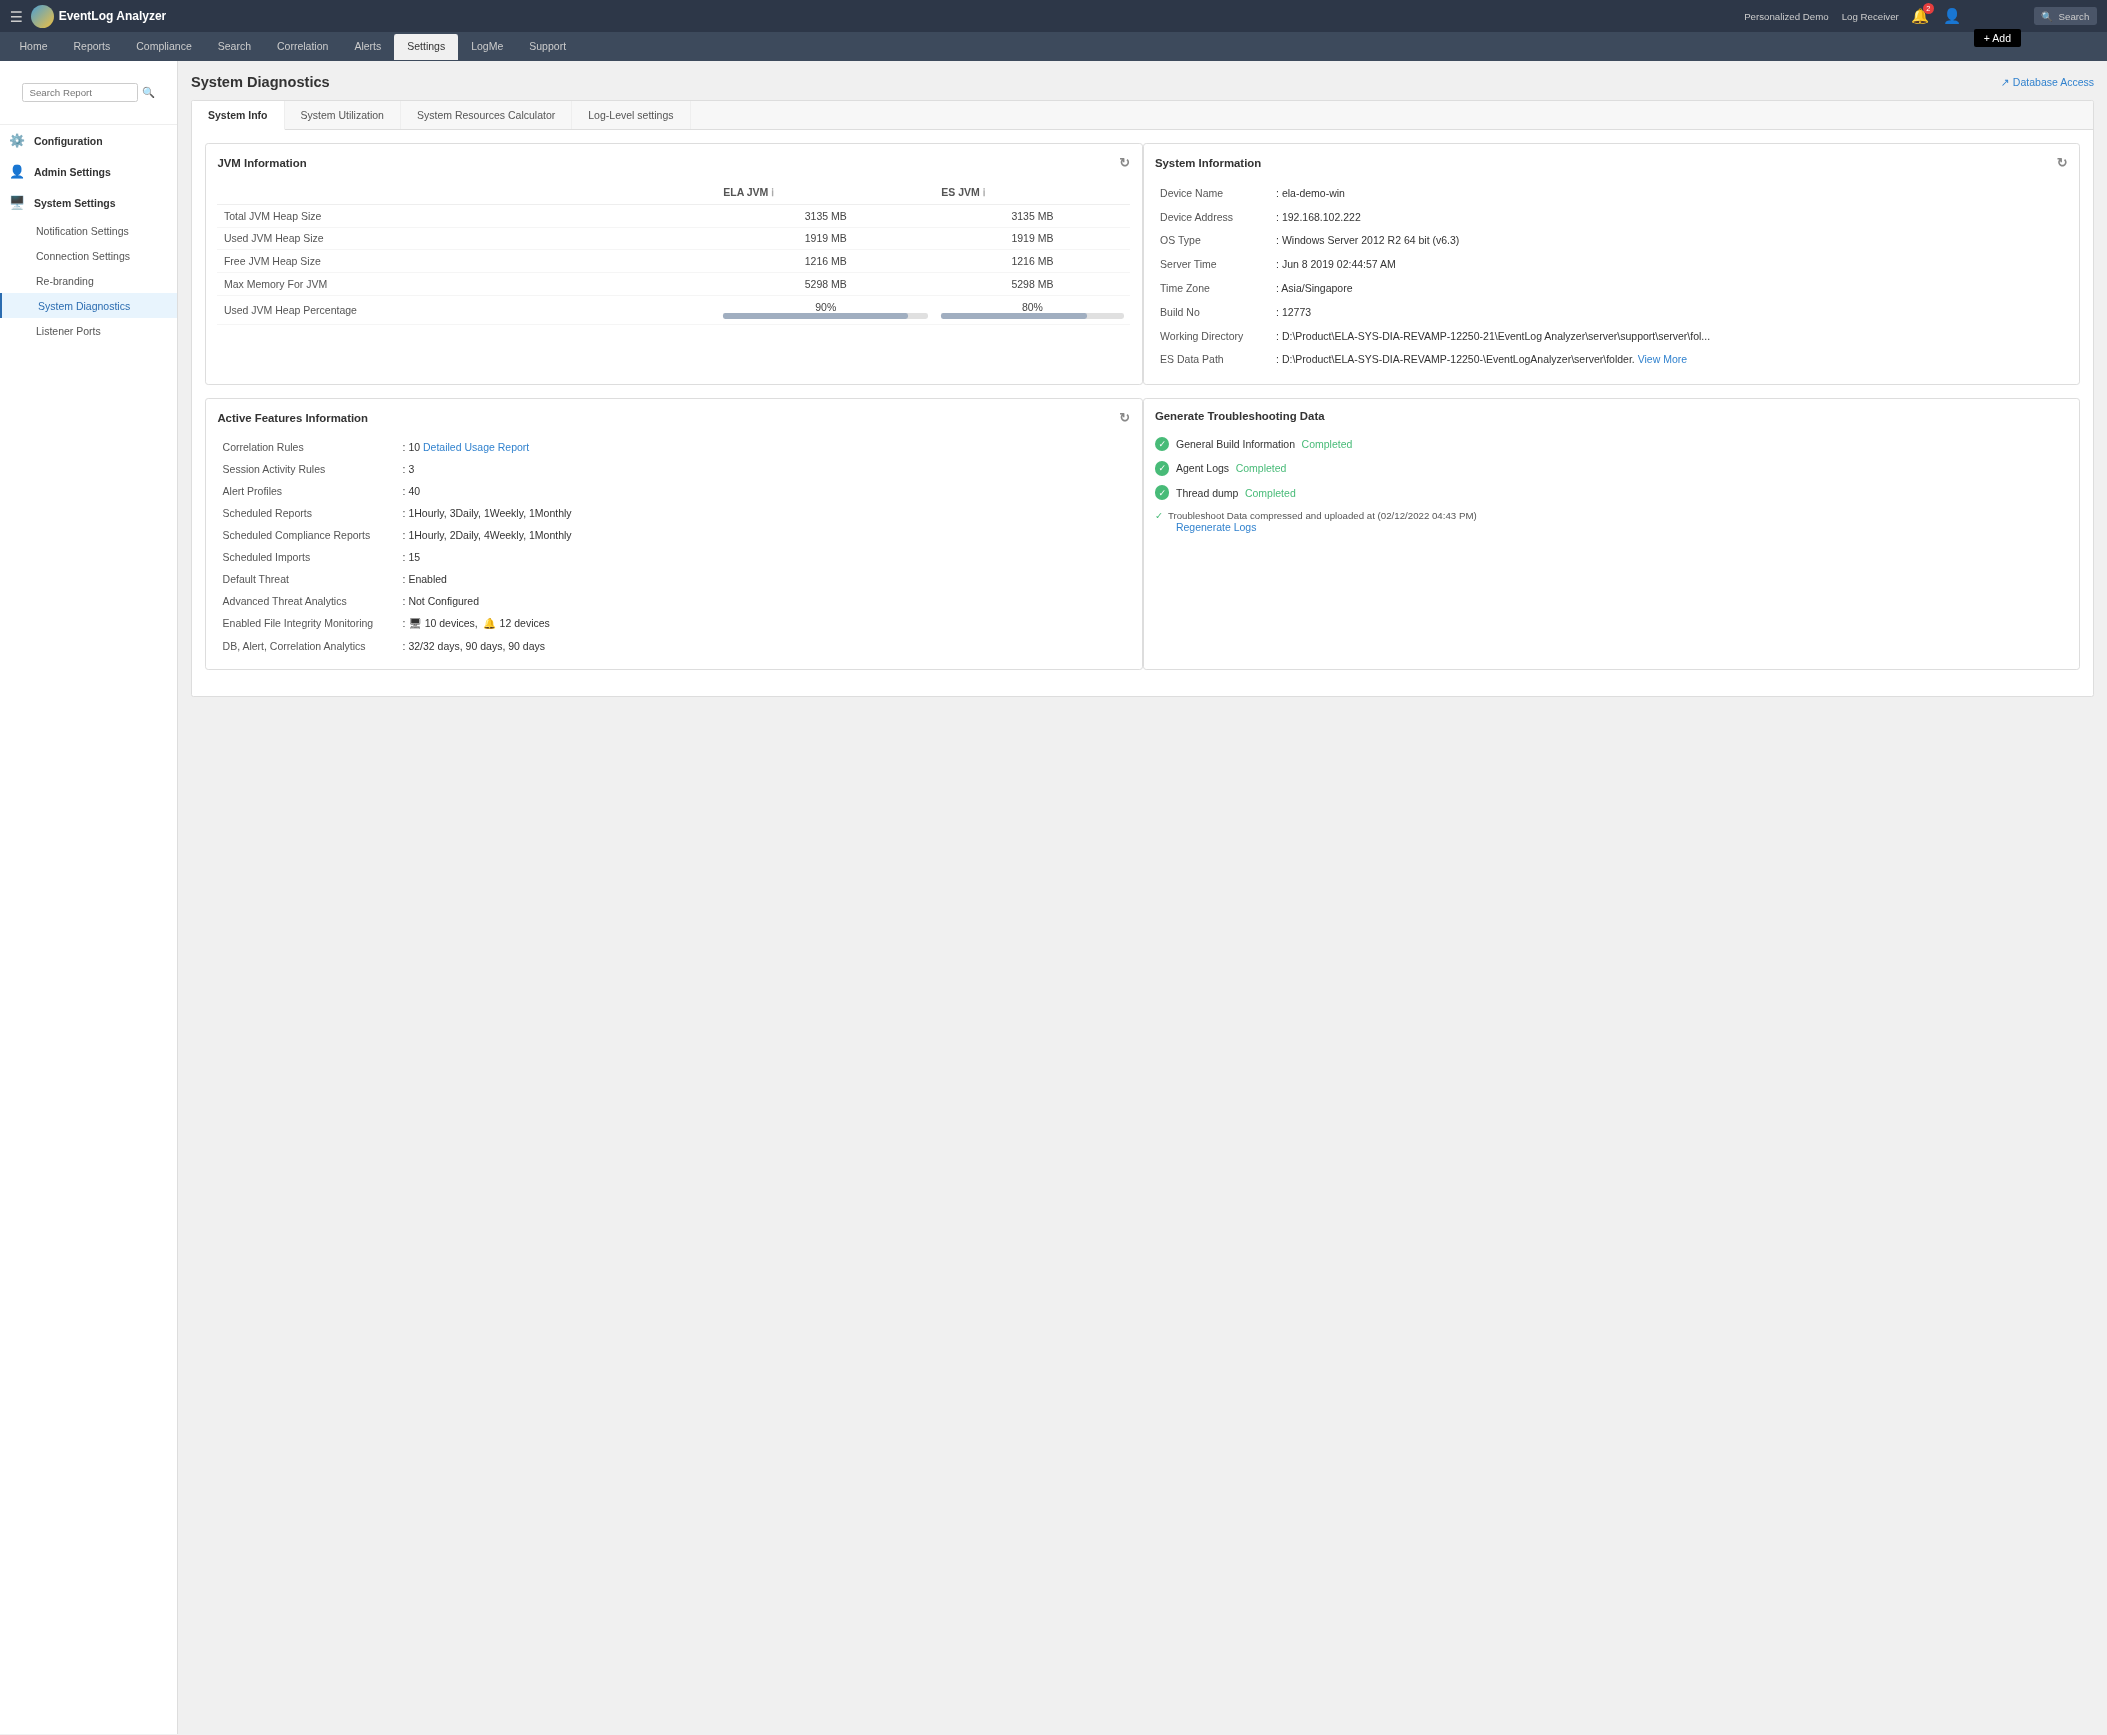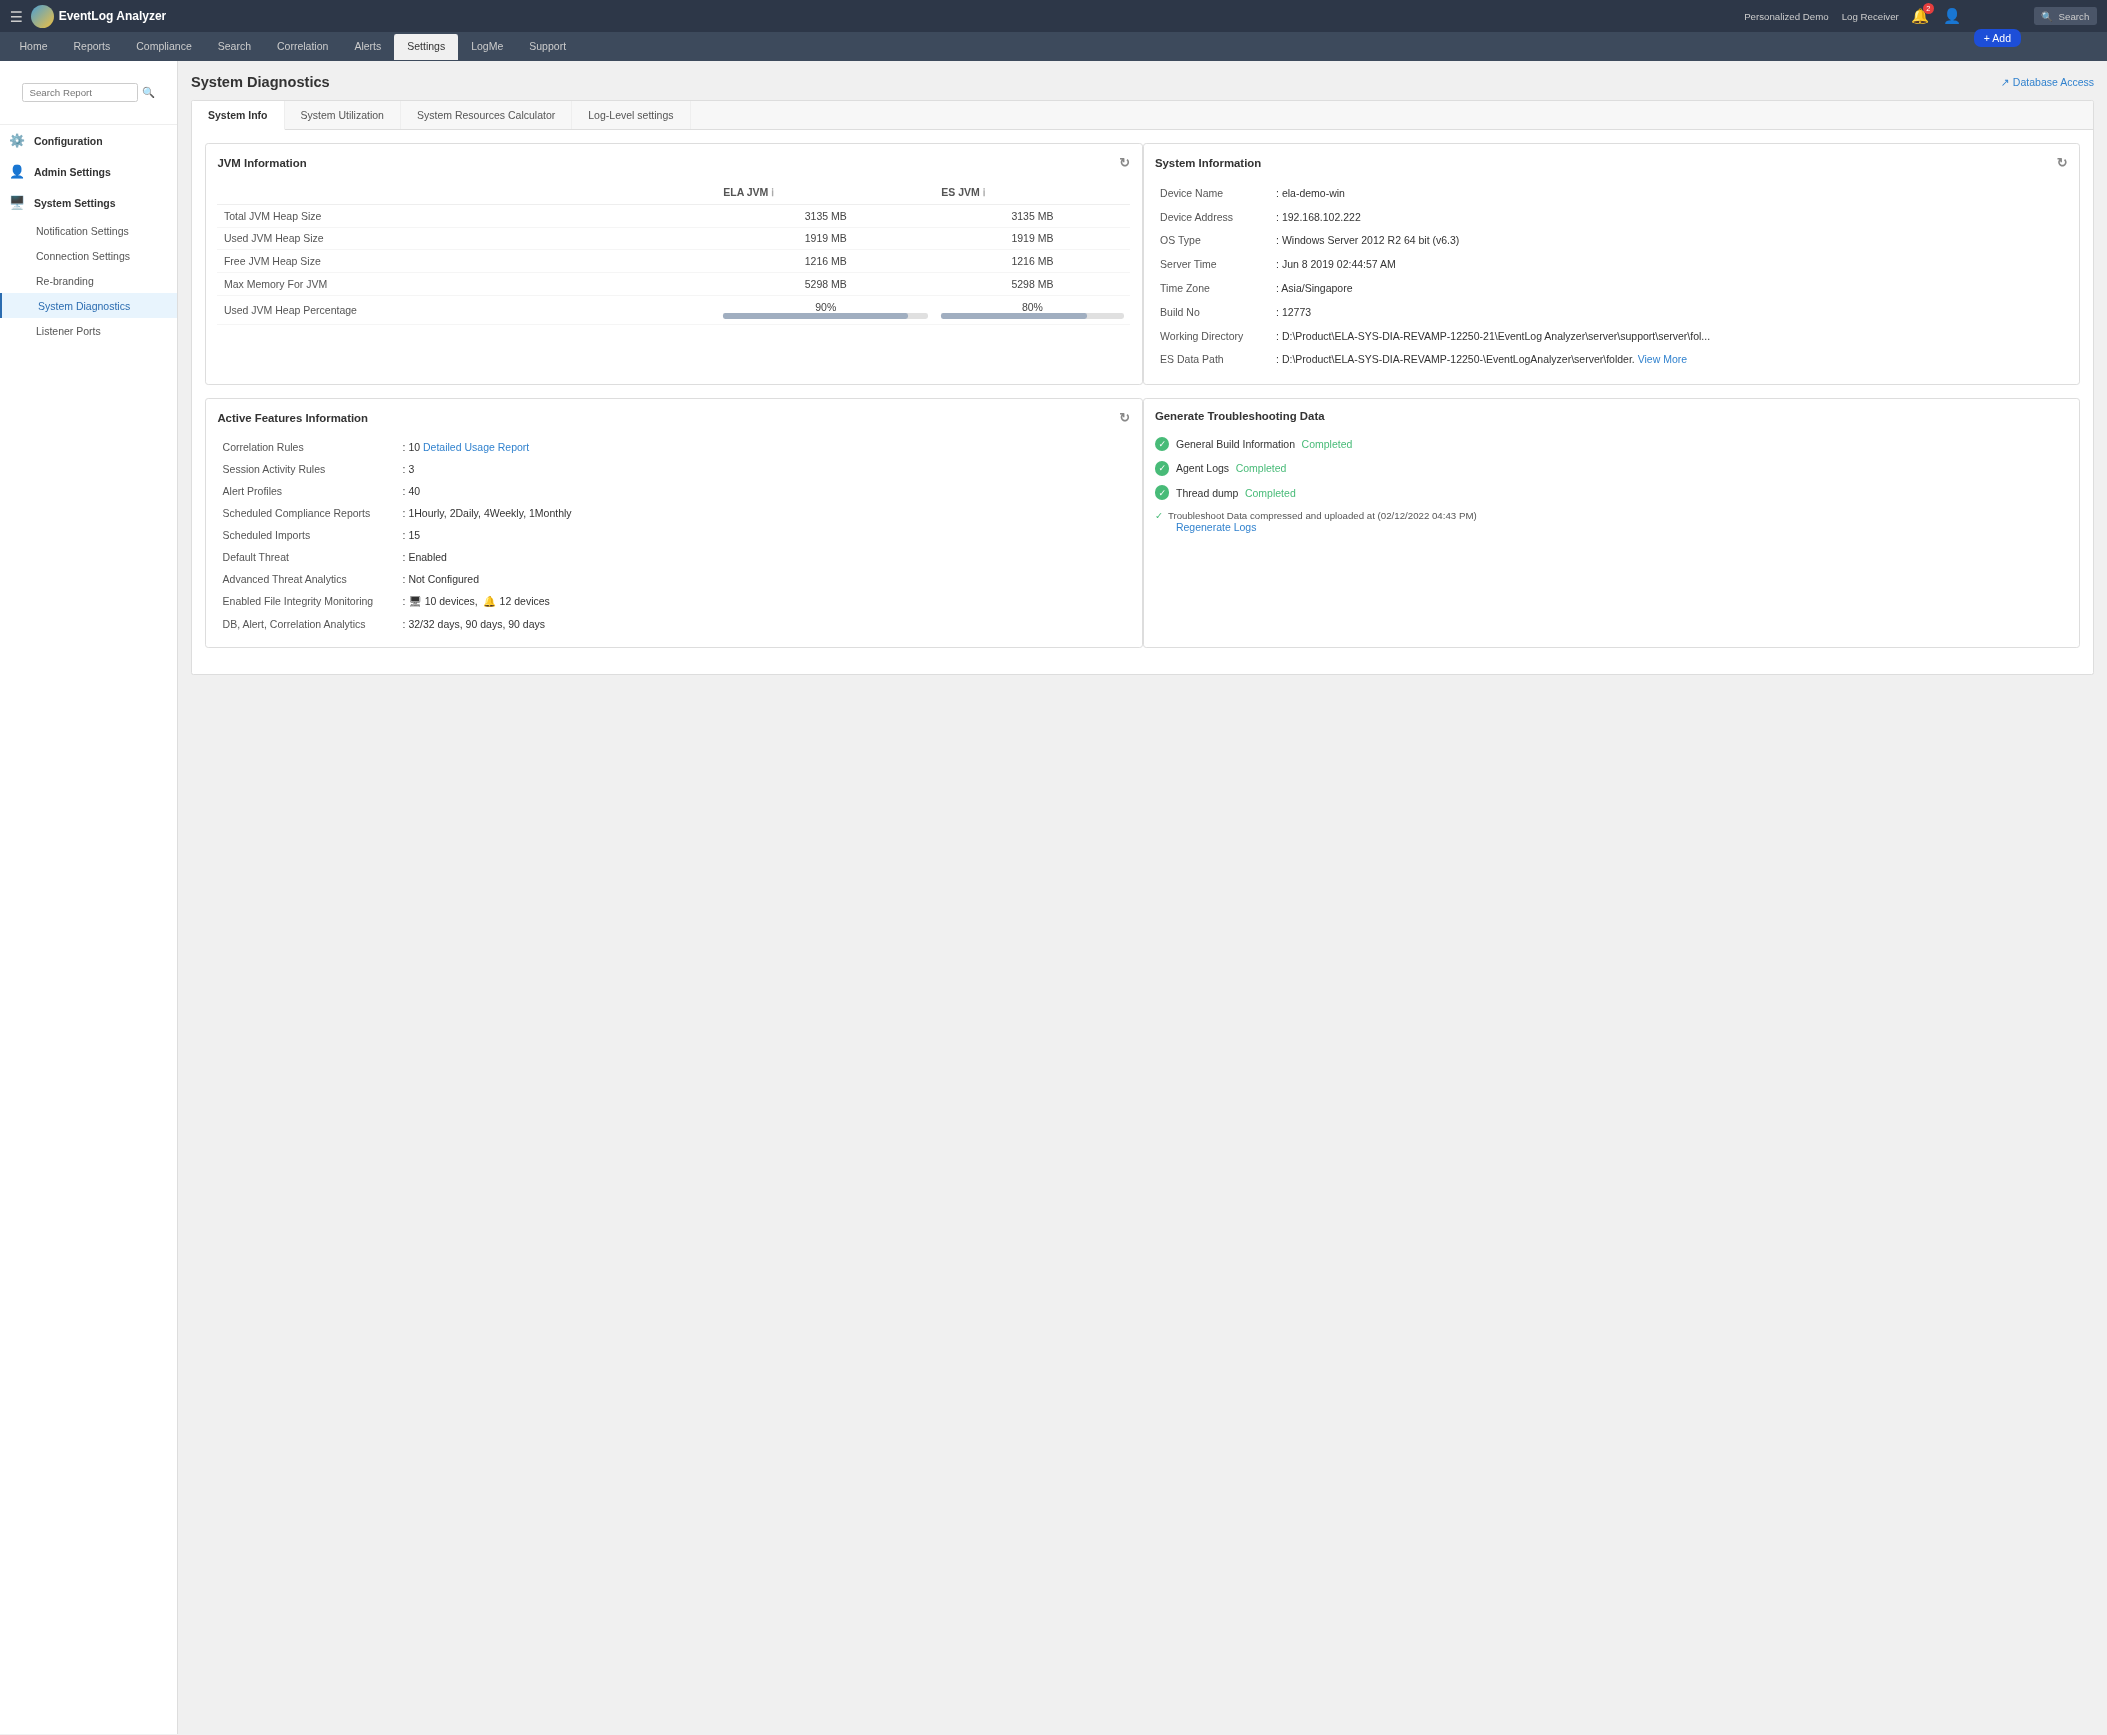--- a/index.html
+++ b/index.html
@@ -13,25 +13,25 @@
       align-items: center;
       height: 32px;
       padding: 0 9.7px;
       justify-content: space-between;
     }
     .top-bar-left { display: flex; align-items: center; gap: 8px; }
     .top-bar-logo { display: flex; align-items: center; gap: 4.9px; font-size: 12px; font-weight: bold; }
     .logo-circle { width: 23px; height: 23px; border-radius: 50%; background: linear-gradient(135deg, #4a9fd4, #f0c040); display: inline-block; }
     .top-bar-right { display: flex; align-items: center; gap: 13px; font-size: 9.7px; }
     .top-bar-right .btn-add {
-      background: #1d4ed8;
+      background: #000000;
       color: #fff;
       border: none;
       padding: 3.2px 9.7px;
-      border-radius: 7px;
+      border-radius: 2px;
       cursor: pointer;
       font-size: 10.5px;
       margin-top: 44px;
     }
     .top-bar-right .search-top {
       background: #4a5568;
       border: none;
       color: #ccc;
       padding: 3.2px 8px;
       border-radius: 2.4px;
@@ -438,20 +438,24 @@
                 </tr>
                 <tr>
                   <td>Session Activity Rules</td>
                   <td>: 3</td>
                 </tr>
                 <tr>
                   <td>Alert Profiles</td>
                   <td>: 40</td>
                 </tr>
                 <tr>
+                  <td>Scheduled Reports</td>
+                  <td>: 1Hourly, 3Daily, 1Weekly, 1Monthly</td>
+                </tr>
+                <tr>
                   <td>Scheduled Compliance Reports</td>
                   <td>: 1Hourly, 2Daily, 4Weekly, 1Monthly</td>
                 </tr>
                 <tr>
                   <td>Scheduled Imports</td>
                   <td>: 15</td>
                 </tr>
                 <tr>
                   <td>Default Threat</td>
                   <td>: Enabled</td>

